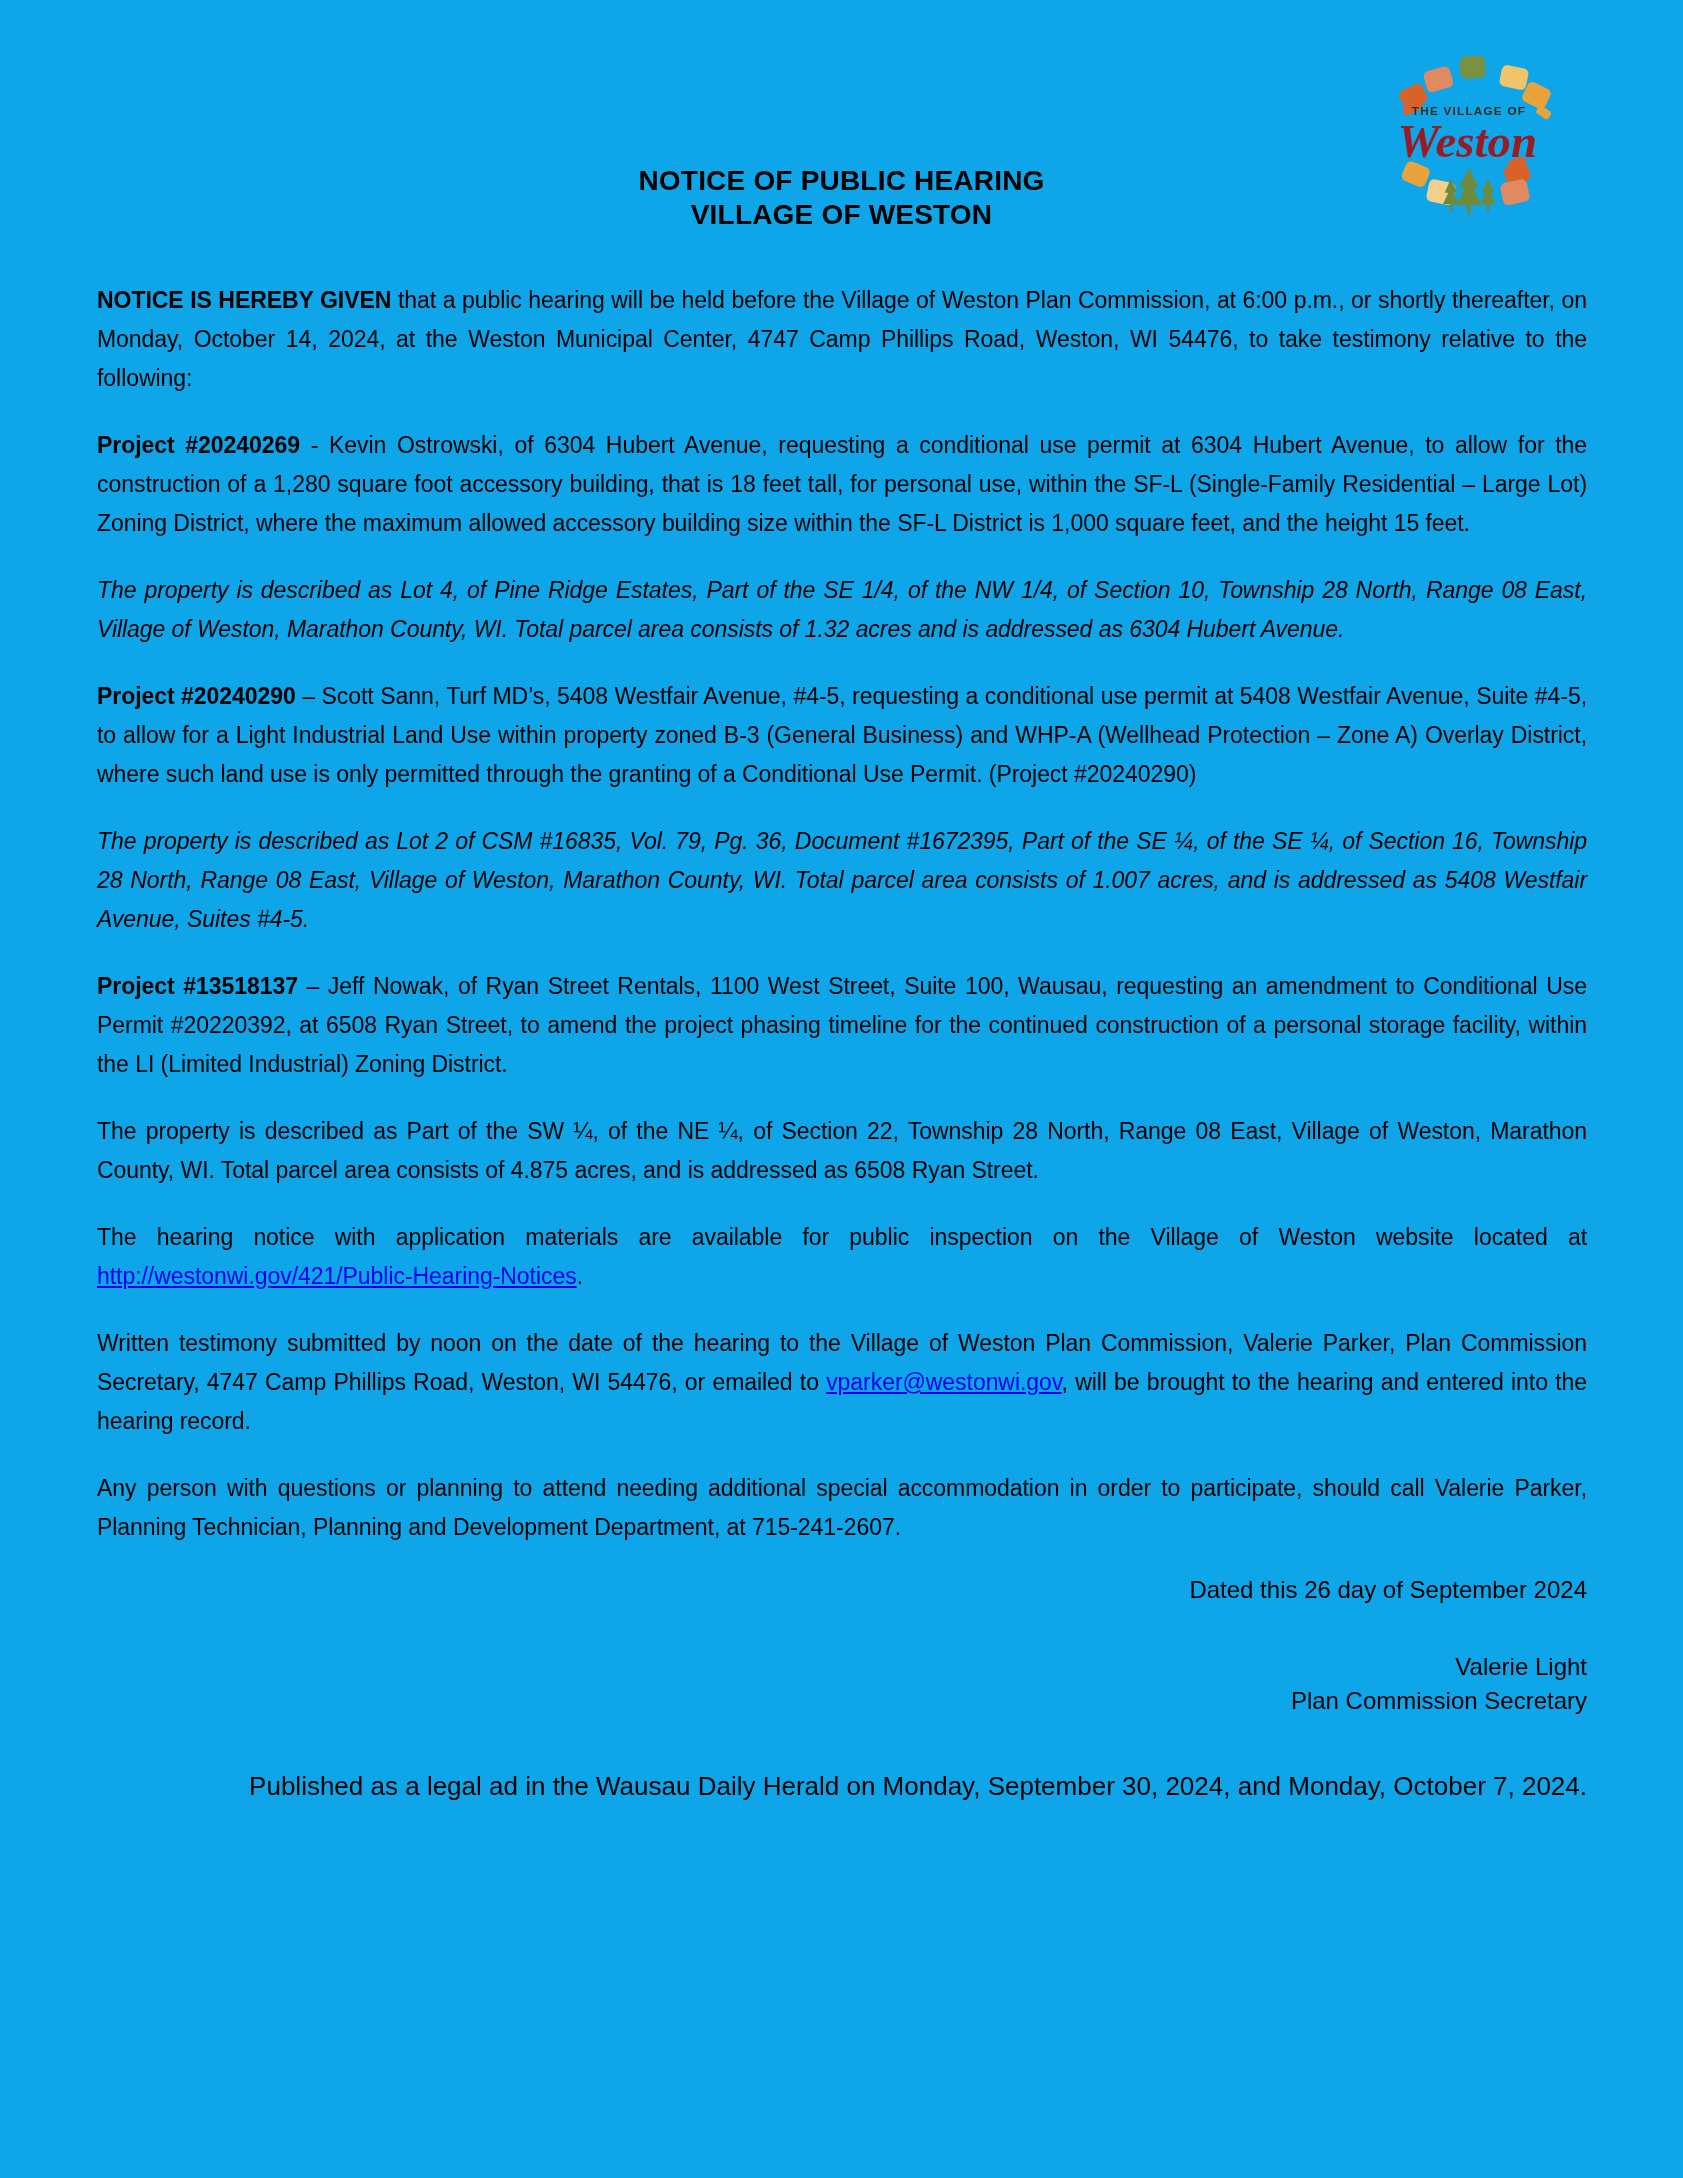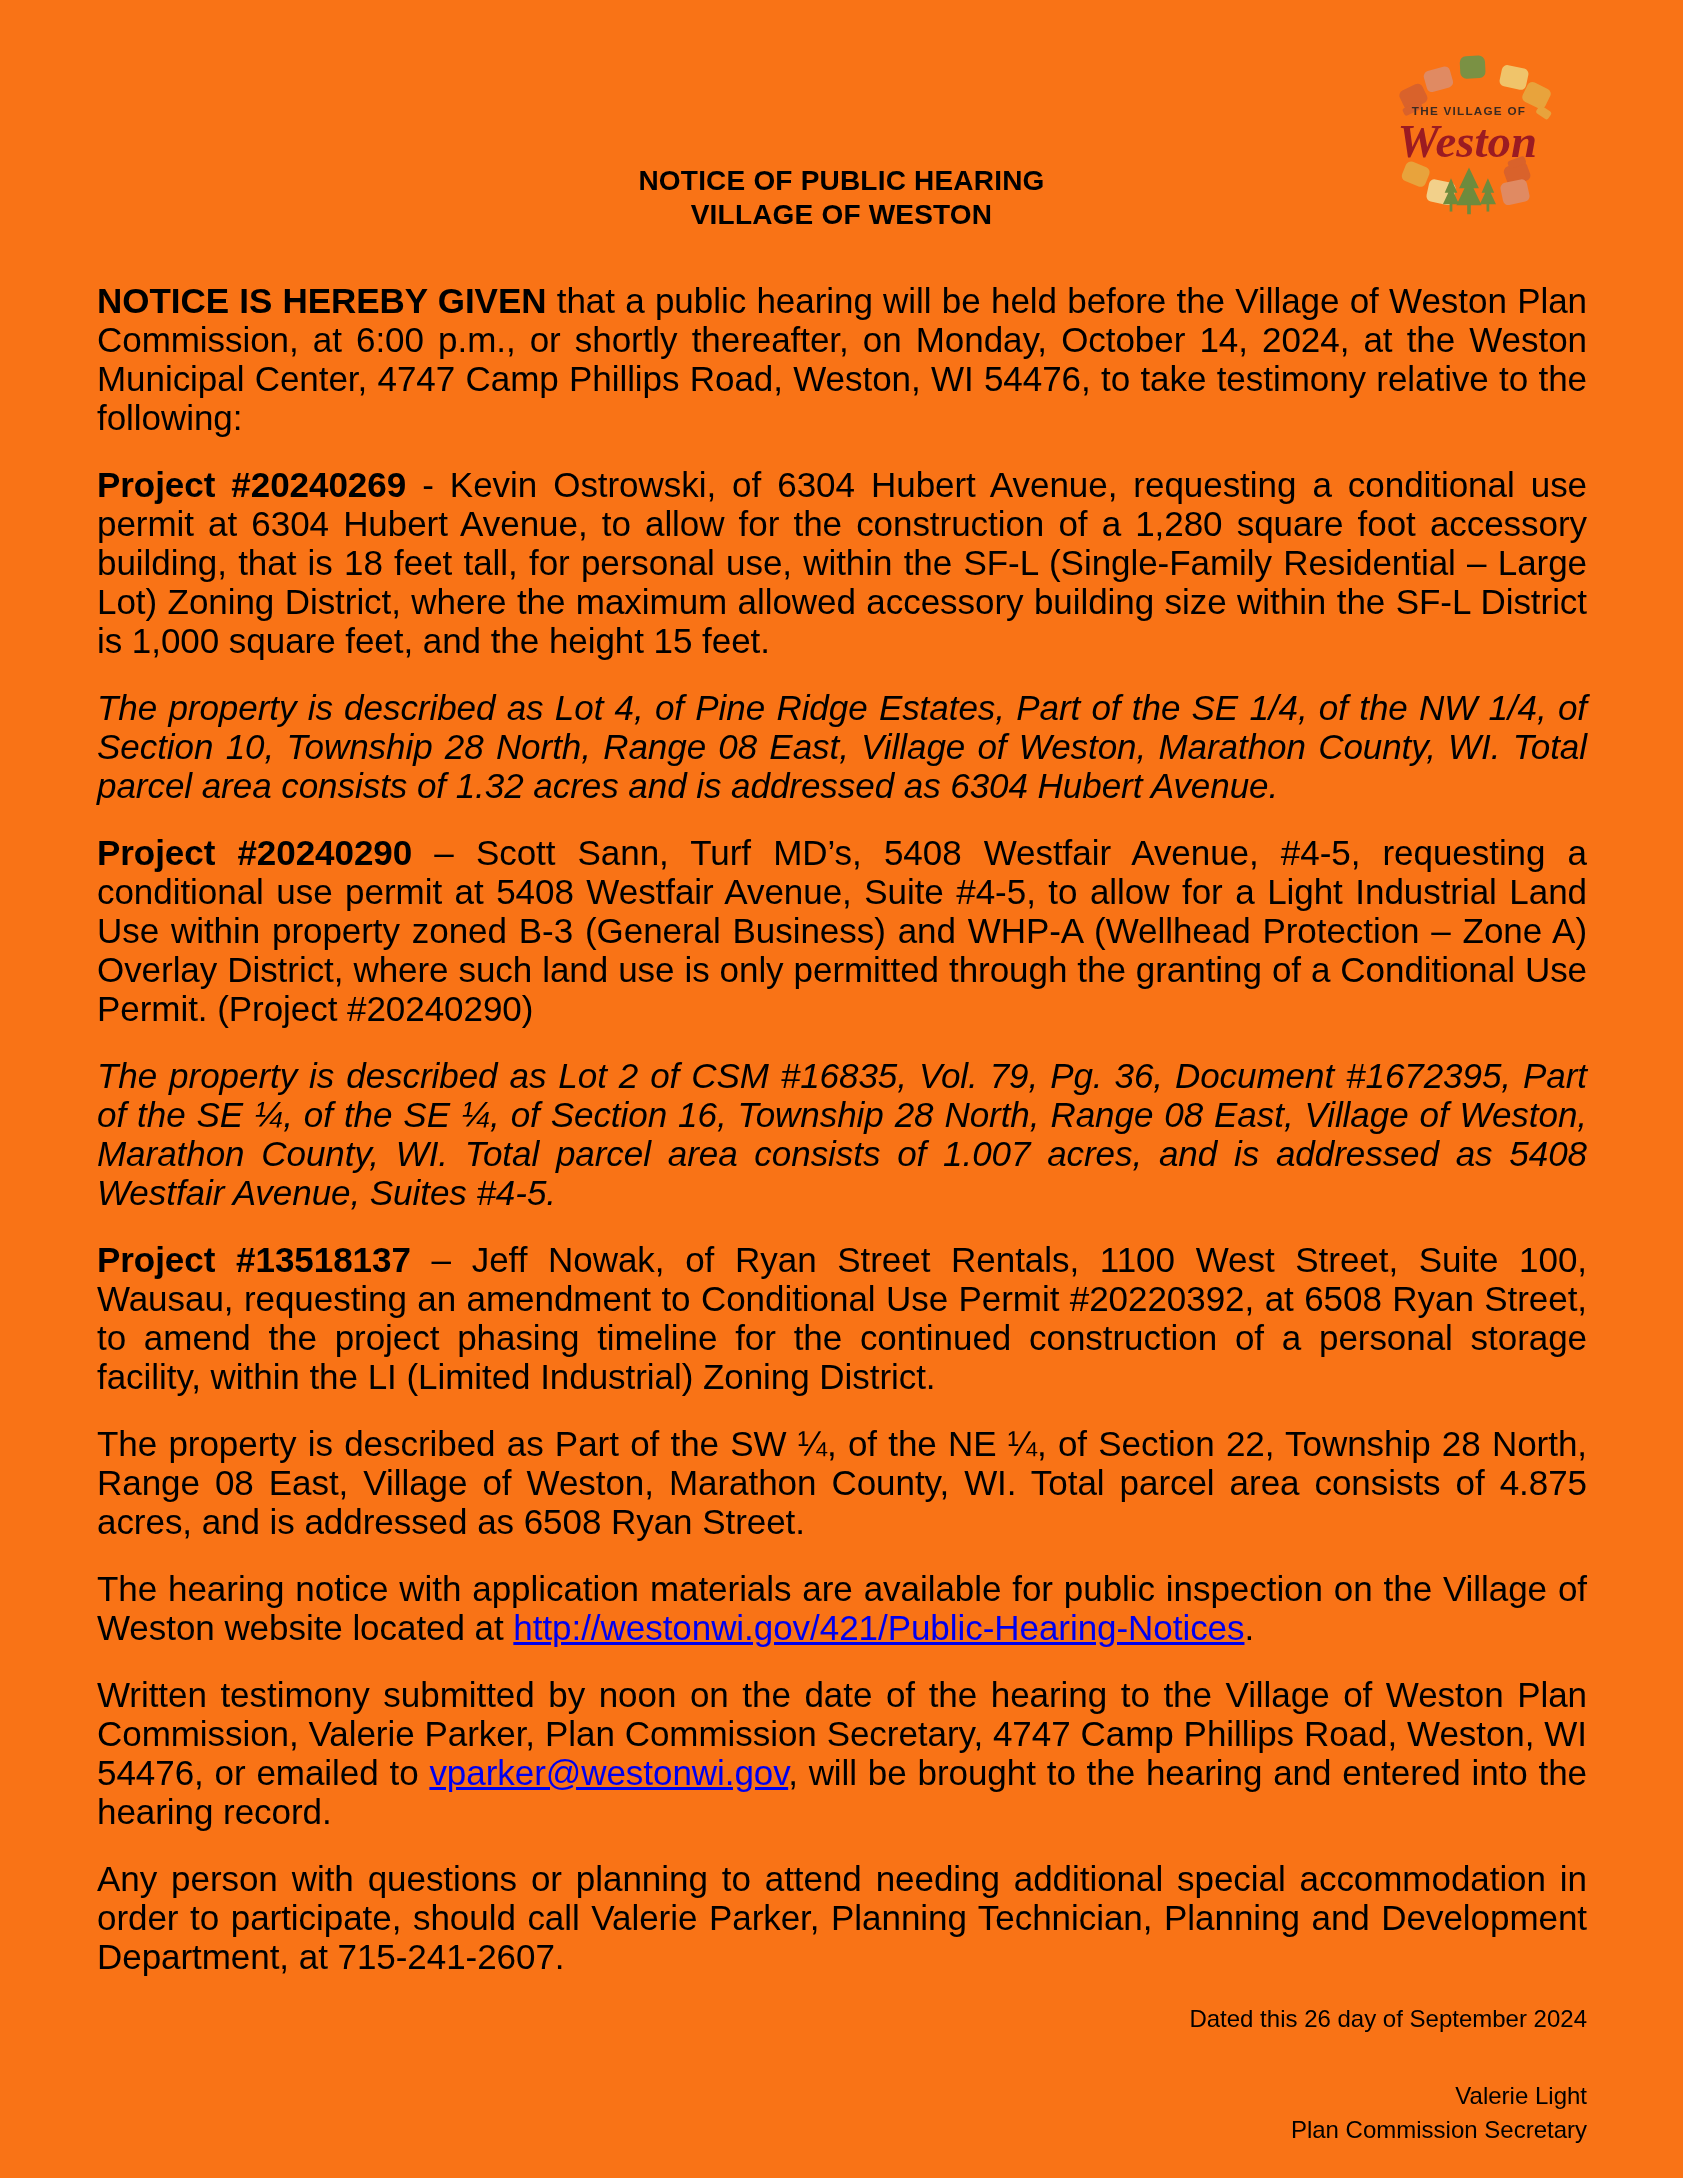--- a/index.html
+++ b/index.html
@@ -9,21 +9,21 @@
     background: #ffffff;
   }
   body {
     font-family: "Liberation Sans", sans-serif;
     color: #000000;
   }
   .page {
     position: relative;
     width: 1683px;
     height: 2178px;
-    background: #f97316;
+    background: #0ea5e9;
     box-sizing: border-box;
     padding: 0;
     overflow: hidden;
   }
 
   
   .logo-wrap {
     position: absolute;
     top: 52px;
     right: 106px;
@@ -49,21 +49,21 @@
 
   
   .body-col {
     position: absolute;
     top: 281px;
     left: 97px;
     width: 1490px;
   }
   p.para {
     margin: 0 0 28px 0;
-    font-size: 35px;
+    font-size: 23px;
     line-height: 39px;
     text-align: justify;
     text-justify: inter-word;
     letter-spacing: -0.05px;
   }
   p.para.last-tight { margin-bottom: 25px; }
   p.para .b { font-weight: bold; }
   p.para.italic { font-style: italic; }
   p.para.bold-all { font-weight: bold; text-align: left; }
   a.link {

